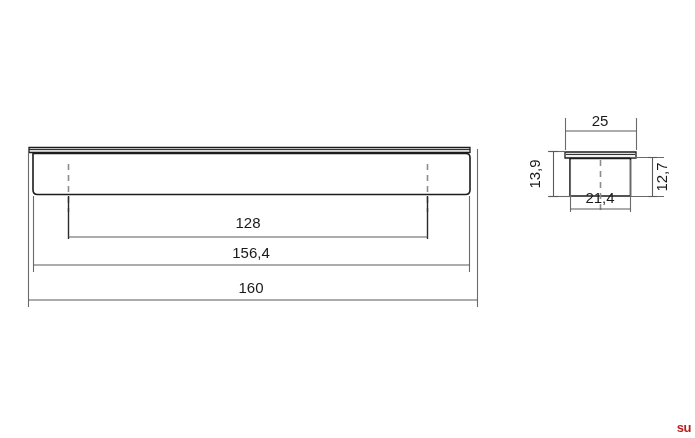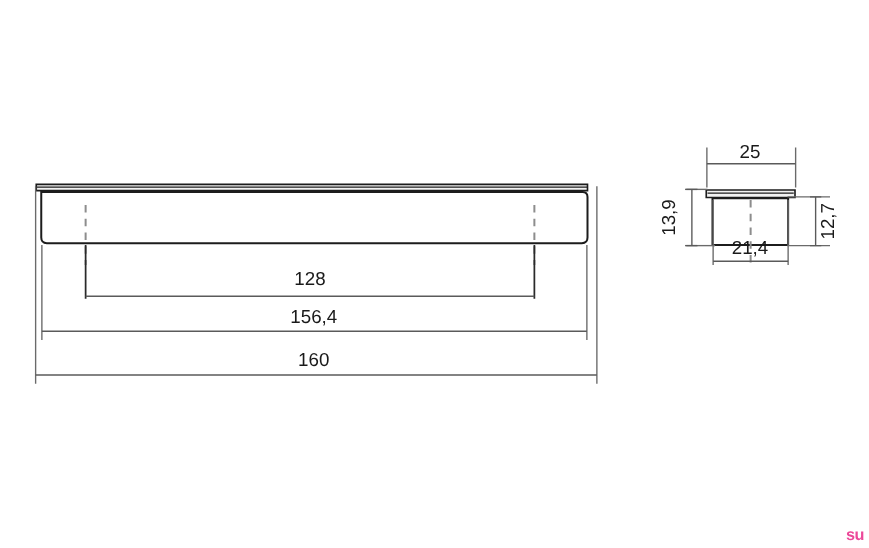--- a/index.html
+++ b/index.html
@@ -39,21 +39,21 @@
     text-anchor: middle;
   }
   .logo {
     position: absolute;
     right: 4px;
     bottom: 4px;
     font-family: "Liberation Sans", sans-serif;
     font-size: 13px;
     font-weight: bold;
     letter-spacing: -0.5px;
-    color: #ec4899;
+    color: #b91c1c;
     line-height: 1;
     margin-top: 16px;
   }
   .solid { stroke: #1c1c1c; fill: none; }
   .dimline { stroke: #5a5a5a; fill: none; stroke-width: 1.1; }
   .extline { stroke: #6a6a6a; fill: none; stroke-width: 1.1; }
   .dimline-dark { stroke: #2a2a2a; fill: none; stroke-width: 1.4; }
   .centerline { stroke: #8d8d8d; fill: none; stroke-width: 1.6; stroke-dasharray: 6 5; }
   .body-fill { fill: #ffffff; }
   .cap-fill { fill: #f2f2f2; }

